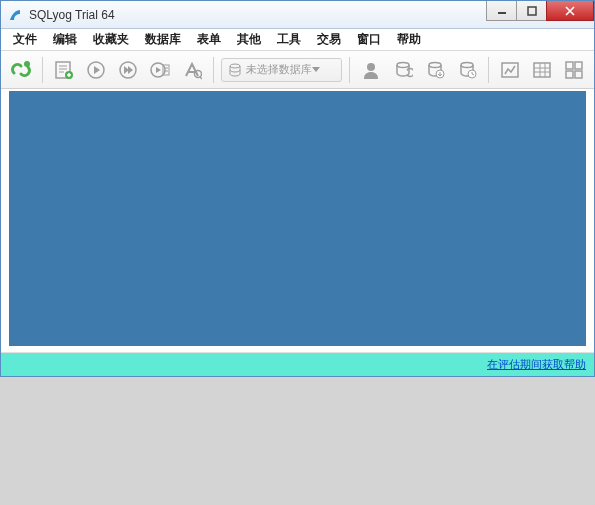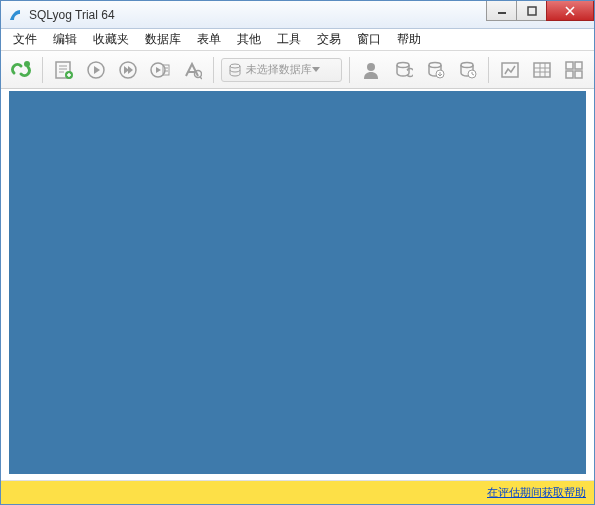--- a/index.html
+++ b/index.html
@@ -1,35 +1,35 @@
 <!DOCTYPE html>
 <html><head>
 <meta charset="utf-8">
 <style>
   * { box-sizing: border-box; margin: 0; padding: 0; }
   body { font-family: "Microsoft YaHei", Tahoma, sans-serif; font-size: 12px; background: #d4d4d4; width: 595px; height: 505px; overflow: hidden; }
-  .window { width: 595px; height: 505px; background: #fff; border: 1px solid #5a8cc0; position: relative; }
+  .window { width: 595px; height: 377px; background: #fff; border: 1px solid #5a8cc0; position: relative; }
   .titlebar { height: 28px; background: linear-gradient(#fafcfe, #e6eef8); border-bottom: 1px solid #b8c8dc; display: flex; align-items: center; padding: 0 6px; position: relative; }
   .titlebar .app-icon { width: 16px; height: 16px; margin-right: 6px; display:flex; align-items:center; justify-content:center;}
   .titlebar .title { color: #333; font-size: 12px; }
   .win-controls { position: absolute; right: 0; top: 0; display: flex; }
   .win-btn { width: 30px; height: 20px; border: 1px solid #999; border-top: none; background: linear-gradient(#f5f5f5,#e4e4e4); display: flex; align-items: center; justify-content: center; }
   .win-btn.minimize { border-right: none; border-top-left-radius:0; }
   .win-btn.maximize { border-right: none; }
   .win-btn.close { background: linear-gradient(#e57373,#c62828); border-color:#a02020; width: 48px; }
   .win-btn svg { display:block; }
   .menubar { height: 22px; background: #fff; border-bottom: 1px solid #d9d9d9; display: flex; align-items: center; padding: 0 4px; gap: 0; }
-  .menu-item { padding: 2px 8px; color: #222; cursor: default; }
+  .menu-item { padding: 2px 8px; color: #222; cursor: default; font-weight: bold; }
   .toolbar { height: 38px; background: linear-gradient(#fdfdfd,#f2f2f2); border-bottom: 1px solid #d0d0d0; display: flex; align-items: center; padding: 0 6px; gap: 4px; }
   .tbtn { width: 28px; height: 28px; display: flex; align-items:center; justify-content:center; border-radius:2px; }
   .sep { width:1px; height:26px; background:#d0d0d0; margin:0 3px; }
   .db-select { height: 24px; background: linear-gradient(#f8f8f8,#efefef); border:1px solid #cfcfcf; border-radius:3px; display:flex; align-items:center; padding:0 6px; width: 122px; color:#999; font-size:11px; }
   .db-select .db-icon { margin-right:4px; display:flex; }
   .workspace { position: absolute; left: 8px; right: 8px; top: 90px; bottom: 30px; background: #3e7aab; }
-  .statusbar { position:absolute; bottom:0; left:0; right:0; height: 24px; background:#fde047; border-top:1px solid #e0e0e0; display:flex; align-items:center; justify-content:flex-end; padding:0 8px; }
+  .statusbar { position:absolute; bottom:0; left:0; right:0; height: 24px; background:#5eead4; border-top:1px solid #e0e0e0; display:flex; align-items:center; justify-content:flex-end; padding:0 8px; }
   .status-link { color:#0645cc; text-decoration: underline; font-size:11px; cursor:pointer; }
   .dropdown-arrow { width:0;height:0;border-left:4px solid transparent;border-right:4px solid transparent;border-top:5px solid #999; }
 </style>
 </head>
 <body>
 
 <div class="window">
 
   <div class="titlebar">
     <span class="app-icon">

